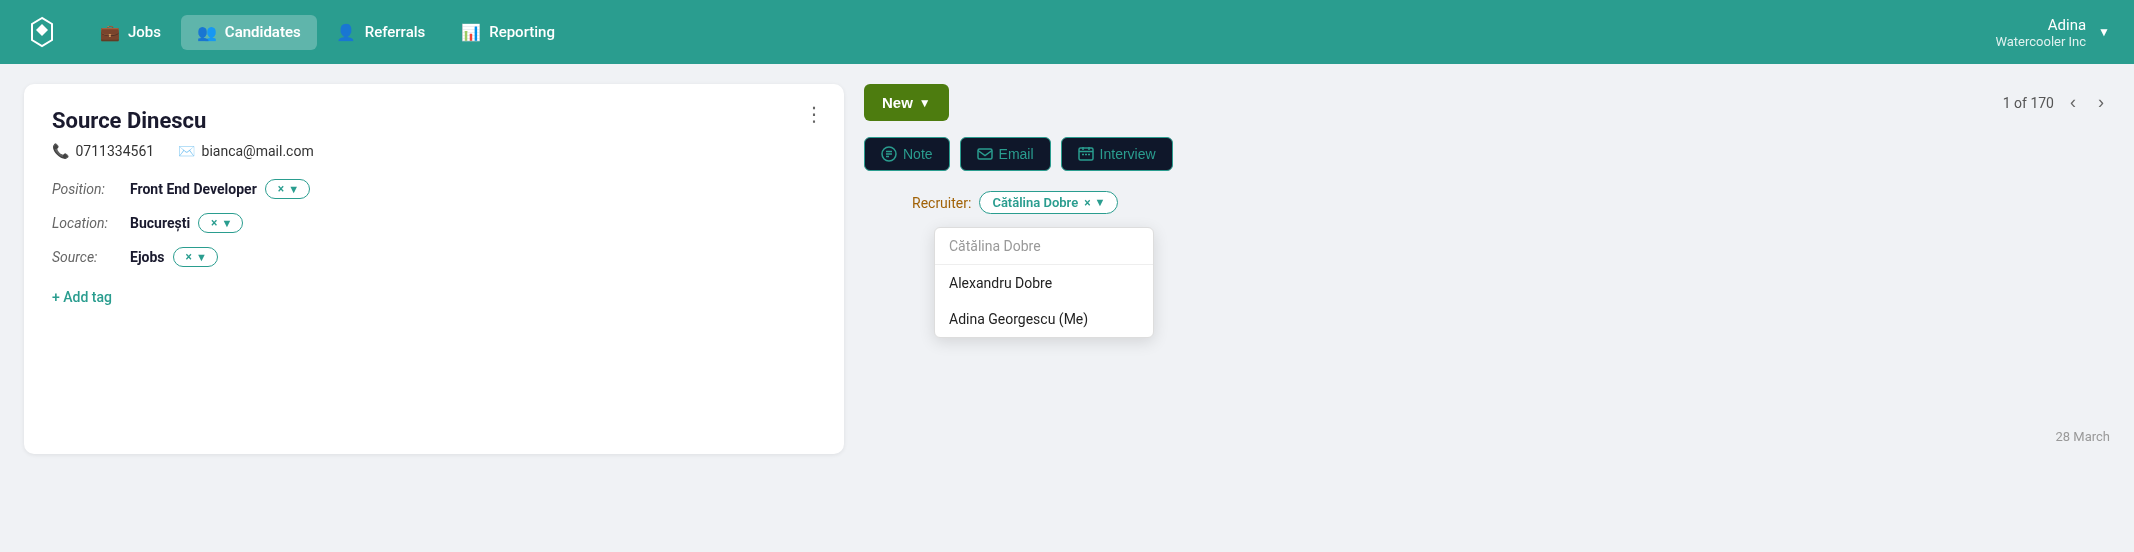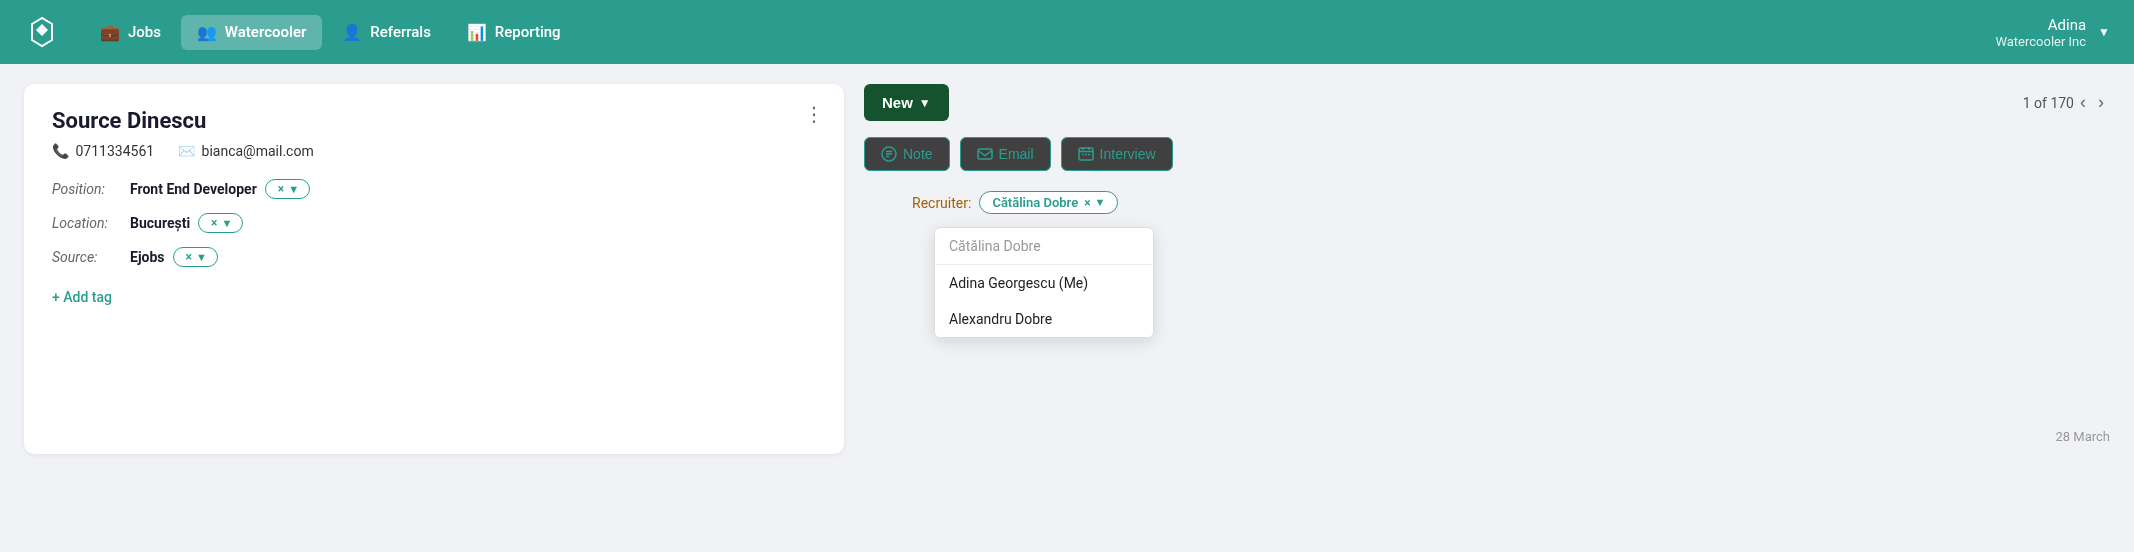--- a/index.html
+++ b/index.html
@@ -90,42 +90,42 @@
     .right-panel {
       flex: 1;
       position: relative;
     }
 
     .action-bar {
       display: flex; align-items: center; justify-content: space-between; margin-bottom: 16px;
     }
 
     .btn-new {
-      background: #14532d; color: #fff; border: none; border-radius: 6px;
+      background: #4d7c0f; color: #fff; border: none; border-radius: 6px;
       padding: 10px 18px; font-size: 15px; font-weight: 600; cursor: pointer;
       display: flex; align-items: center; gap: 6px;
     }
     .btn-new .arrow { font-size: 12px; }
 
     .pagination {
-      display: flex; align-items: center; color: #555; font-size: 14px;
+      display: flex; align-items: center; gap: 10px; color: #555; font-size: 14px;
     }
     .pag-btn {
       background: none; border: none; cursor: pointer; font-size: 18px; color: #666;
       padding: 2px 6px; border-radius: 4px;
     }
 
     .action-buttons {
       display: flex; gap: 10px; margin-bottom: 20px;
     }
     .action-btn {
       display: flex; align-items: center; gap: 6px;
       border: 1.5px solid #2a9d8f; border-radius: 6px;
       padding: 8px 16px; font-size: 14px; color: #2a9d8f;
-      background: #404040; cursor: pointer; font-weight: 500;
+      background: #0f172a; cursor: pointer; font-weight: 500;
     }
     .action-btn svg { width: 16px; height: 16px; }
 
     .recruiter-row {
       display: flex; align-items: center; gap: 8px; font-size: 14px; color: #555; margin-bottom: 8px;
       position: relative;
     }
     .recruiter-label { font-weight: 400; color: #a16207; margin-left: 48px; }
     .recruiter-chip {
       display: inline-flex; align-items: center; gap: 4px;
@@ -166,21 +166,21 @@
       <path d="M12 16 L18 10 L24 16 L18 22 Z" fill="white"></path>
     </svg>
   </div>
   <div class="nav-items">
     <a class="nav-item">
       <span class="nav-icon">💼</span>
       <span>Jobs</span>
     </a>
     <a class="nav-item active">
       <span class="nav-icon">👥</span>
-      <span>Watercooler</span>
+      <span>Candidates</span>
     </a>
     <a class="nav-item">
       <span class="nav-icon">👤</span>
       <span>Referrals</span>
     </a>
     <a class="nav-item">
       <span class="nav-icon">📊</span>
       <span>Reporting</span>
     </a>
   </div>
@@ -281,21 +281,21 @@
       <span class="recruiter-label">Recruiter:</span>
       <span class="recruiter-chip">
         <span>Cătălina Dobre</span>
         <span style="font-size:12px;margin-left:2px;">×</span>
         <span style="font-size:11px;">▼</span>
       </span>
 
       <div class="recruiter-dropdown">
         <div class="dropdown-search">Cătălina Dobre</div>
         <div class="dropdown-list">
+          <div class="dropdown-item">Alexandru Dobre</div>
           <div class="dropdown-item">Adina Georgescu (Me)</div>
-          <div class="dropdown-item">Alexandru Dobre</div>
         </div>
       </div>
     </div>
 
     <div class="date-footer">28 March</div>
   </div>
 </div>
 
 </body></html>

